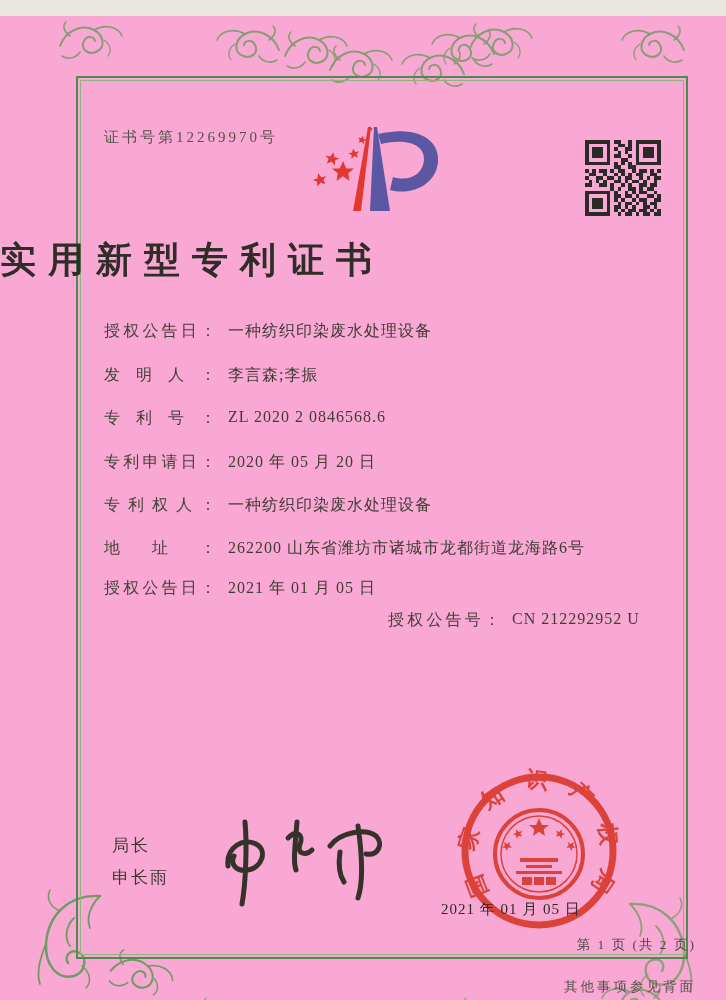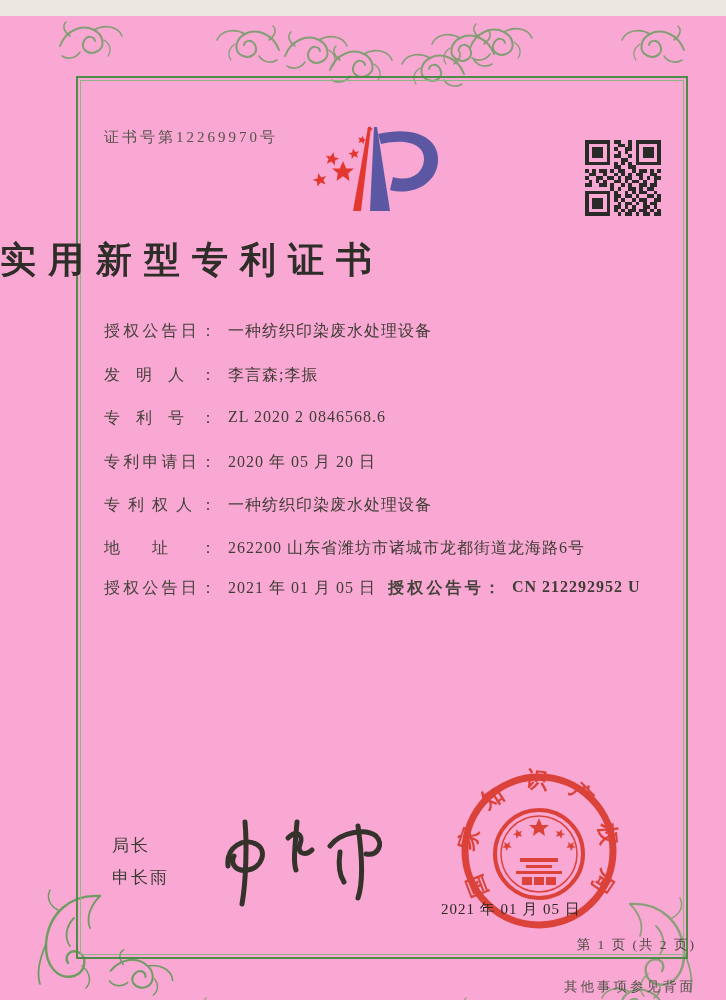--- a/index.html
+++ b/index.html
@@ -29,21 +29,21 @@
     font-size:36px;font-weight:bold;letter-spacing:12px;color:#2f2d28;
   }
   .field{position:absolute;left:104px;font-size:16px;white-space:nowrap;}
   .flabel{
     display:inline-block;width:112px;text-align:justify;text-align-last:justify;
     color:#45423a;vertical-align:top;
   }
   .fvalue{color:#403d35;margin-left:8px;letter-spacing:1px;}
   .f1{top:305px}.f2{top:349px}.f3{top:392px}.f4{top:436px}
   .f5{top:479px}.f6{top:522px}.f7{top:562px}
-  .f8{position:absolute;left:388px;top:562px;font-size:16px;white-space:nowrap;font-weight:bold;}
+  .f8{position:absolute;left:388px;top:594px;font-size:16px;white-space:nowrap;}
   .bodytext{
     position:absolute;left:88px;right:66px;top:596px;
     font-size:14.5px;line-height:21px;text-align:justify;color:#46433b;
   }
   .bodytext p{margin:0 0 2px 0;text-indent:2em;}
   .sig-title{position:absolute;left:112px;top:818px;font-size:17px;letter-spacing:2px;color:#3d3a33;}
   .sig-name{position:absolute;left:112px;top:850px;font-size:17px;letter-spacing:2px;color:#3d3a33;}
   .sig-hand{position:absolute;left:200px;top:788px;width:200px;height:110px;}
   .seal{position:absolute;left:436px;top:750px;width:206px;height:172px;opacity:.92;}
   .seal-date{

